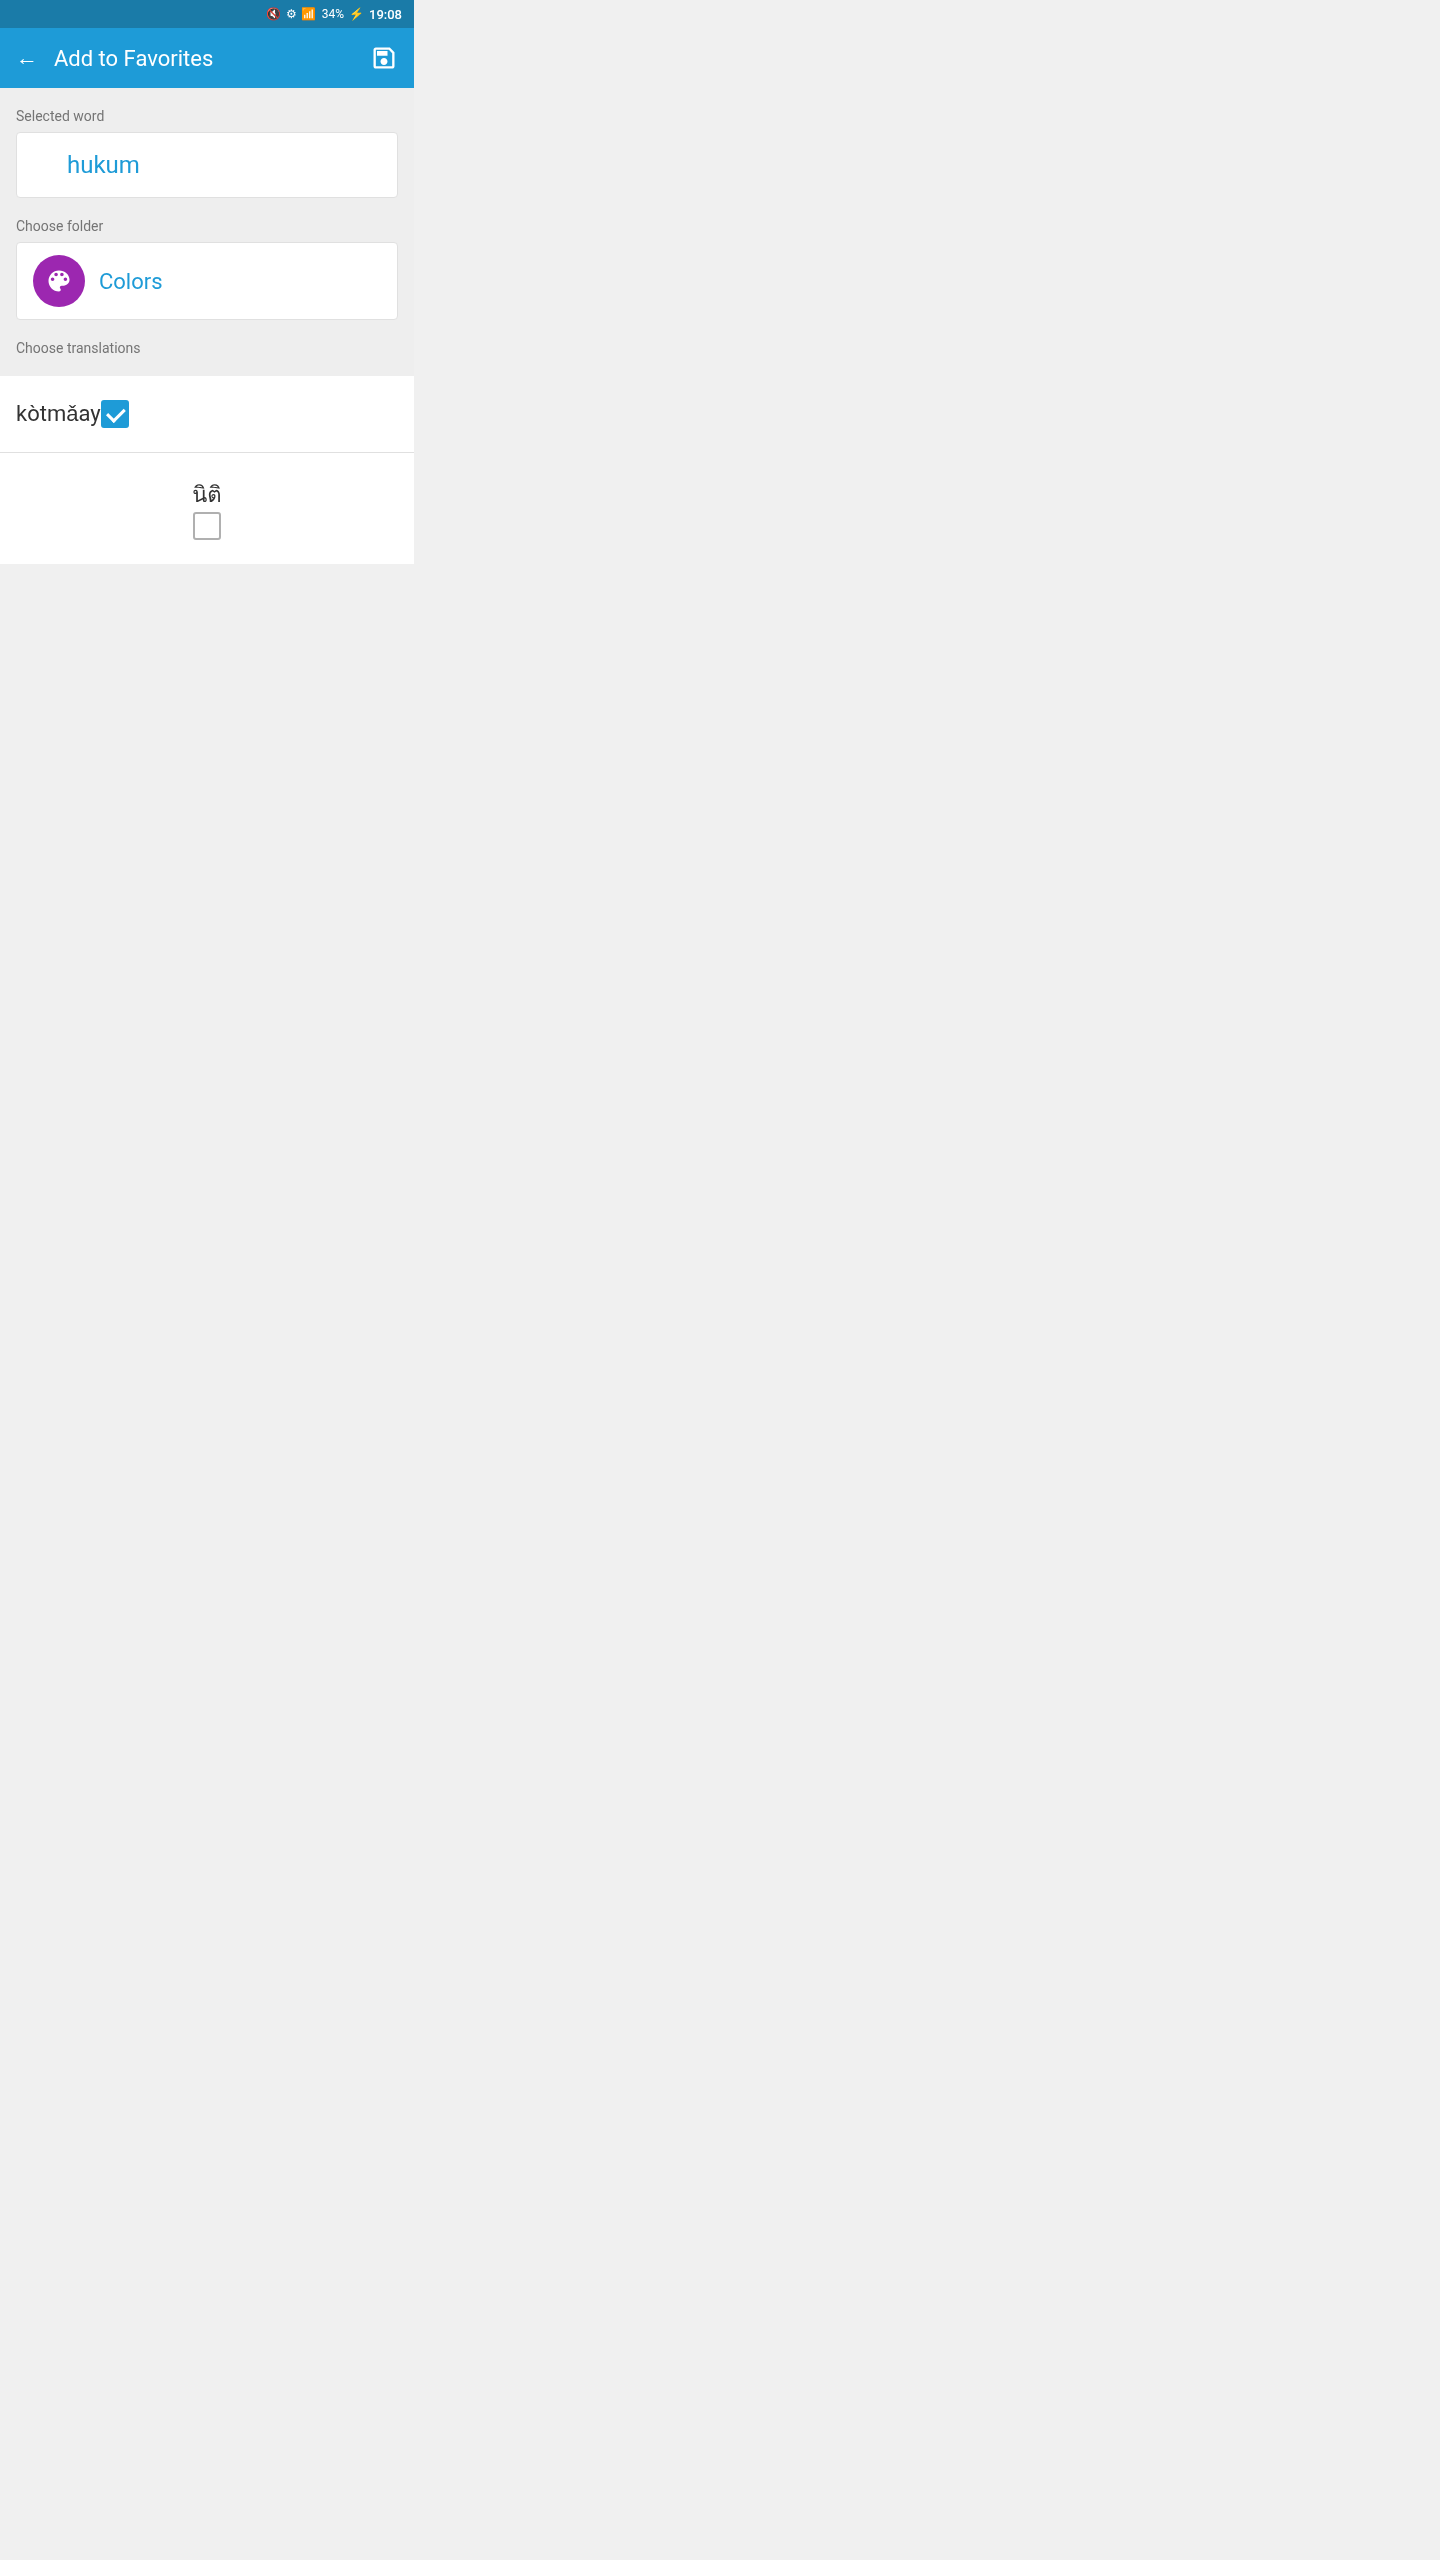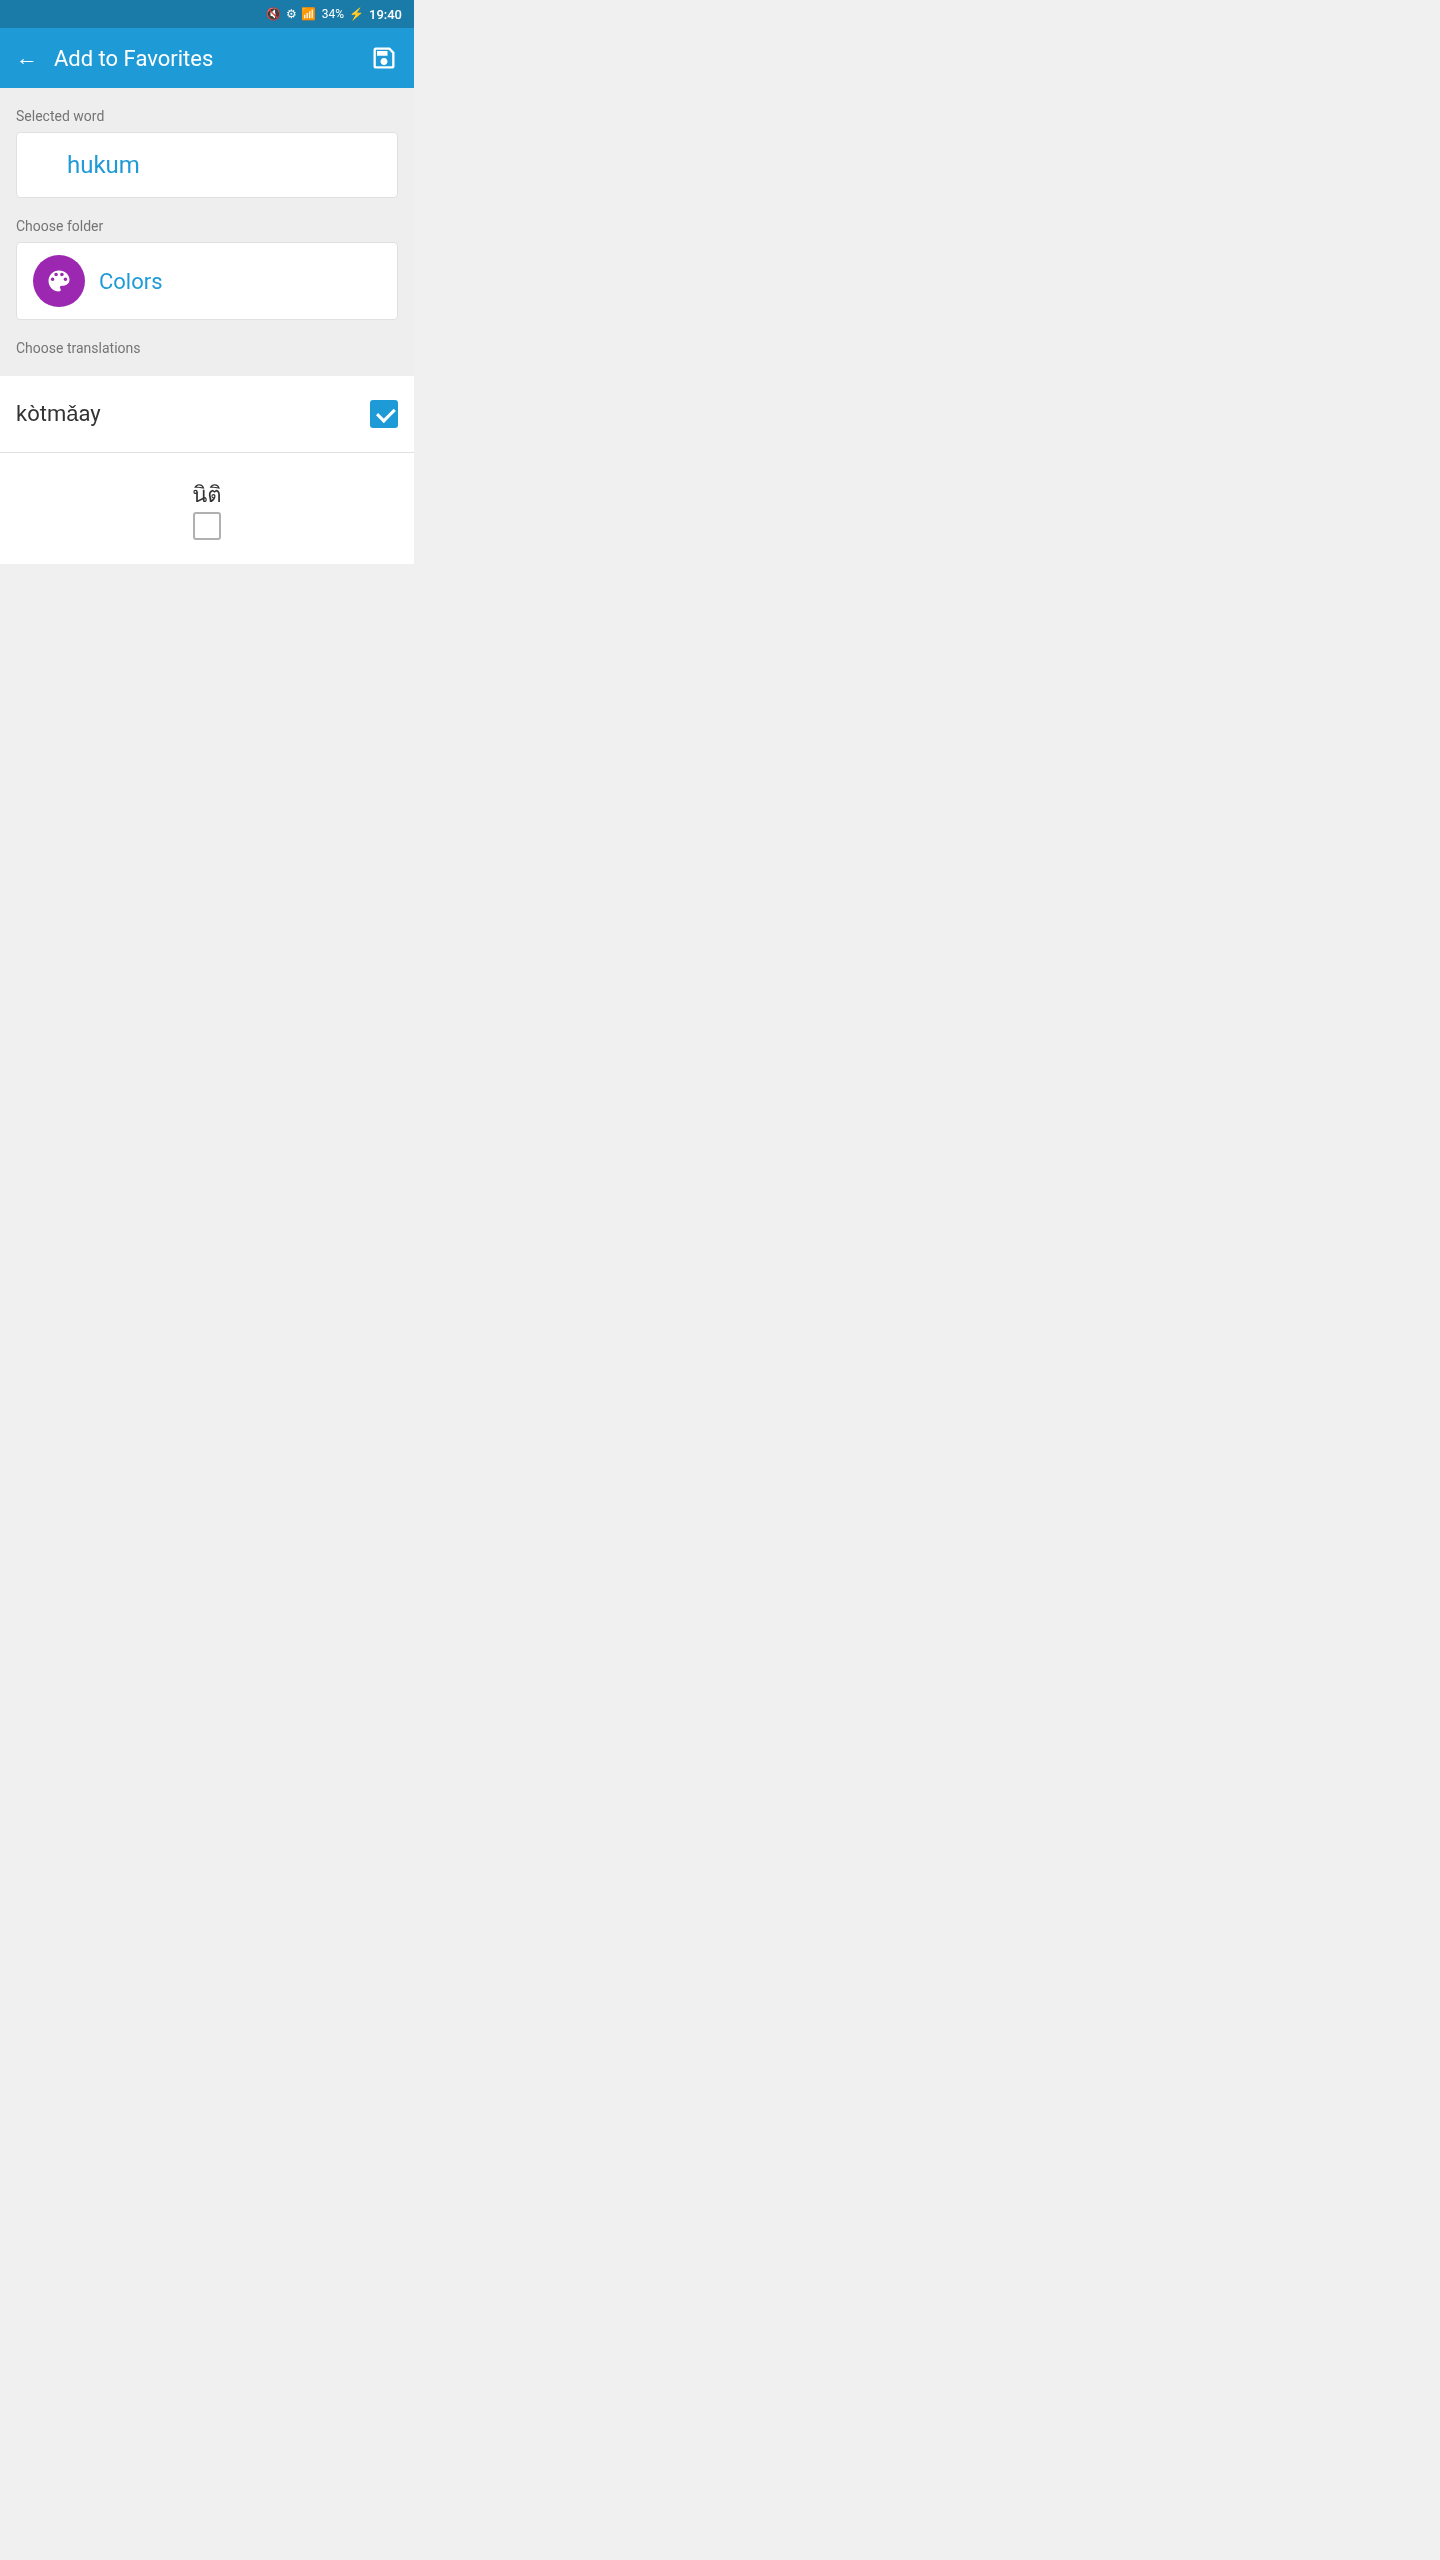--- a/index.html
+++ b/index.html
@@ -159,21 +159,21 @@
 
     
     .translations-list {
       background: white;
       margin-top: 0;
     }
 
     .translation-item {
       display: flex;
       align-items: center;
-      justify-content: space-between;
+      justify-content: flex-start;
       padding: 24px 16px;
       border-bottom: 1px solid #e0e0e0;
       cursor: pointer;
     }
 
     .translation-item:last-child {
       border-bottom: none;
       flex-direction: column;
     }
 
@@ -213,21 +213,21 @@
 </head>
 <body>
 
 <div class="status-bar">
   <div class="status-icons">
     <span class="status-icon">🔇</span>
     <span class="status-icon">⚙</span>
     <span class="status-icon">📶</span>
     <span class="status-battery">34%</span>
     <span class="status-icon">⚡</span>
-    <span class="status-time">19:40</span>
+    <span class="status-time">19:08</span>
   </div>
 </div>
 
 <div class="app-bar">
   <div class="app-bar-left">
     <div class="back-button">
       <span>←</span>
     </div>
     <span class="app-bar-title">Add to Favorites</span>
   </div>

